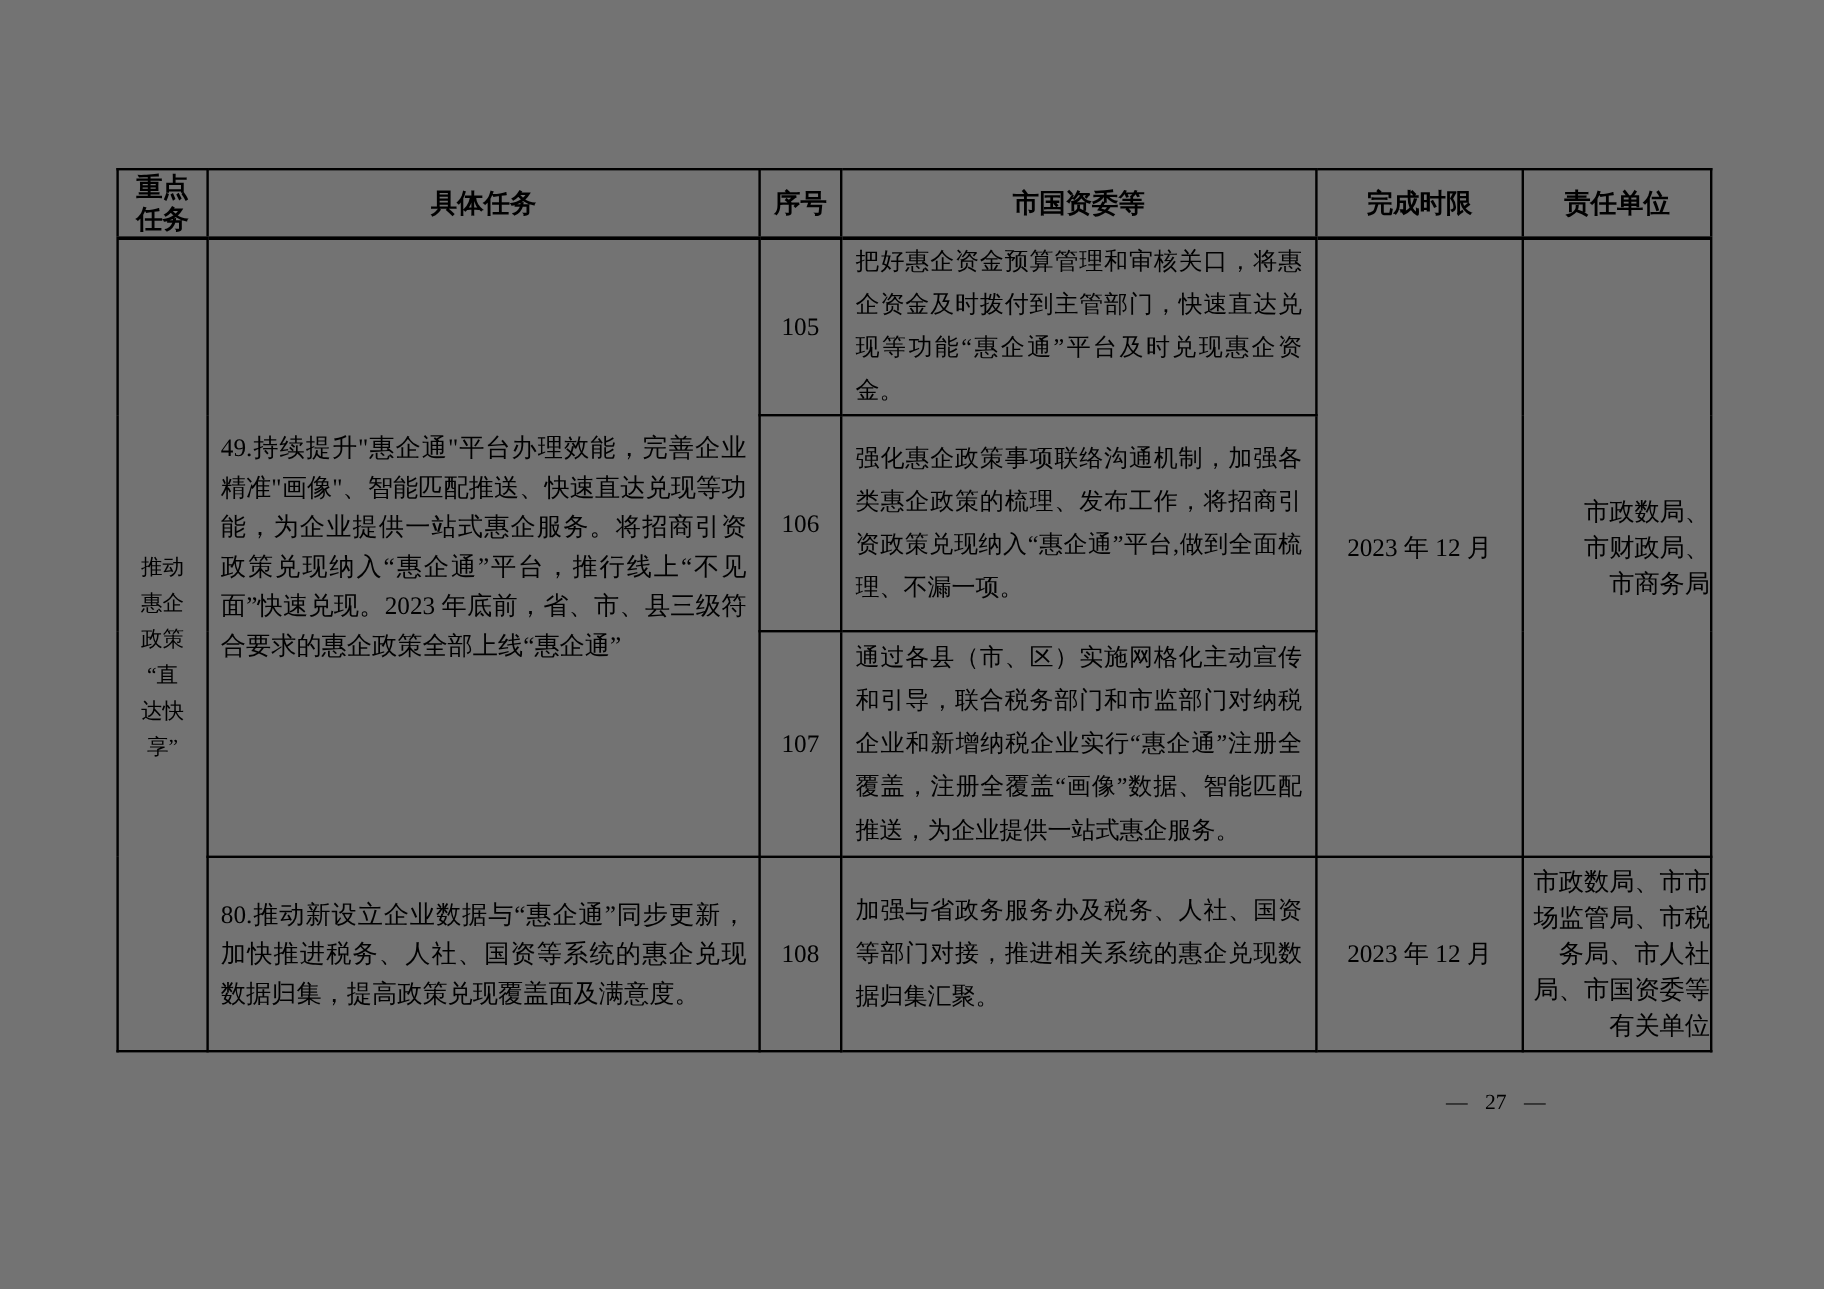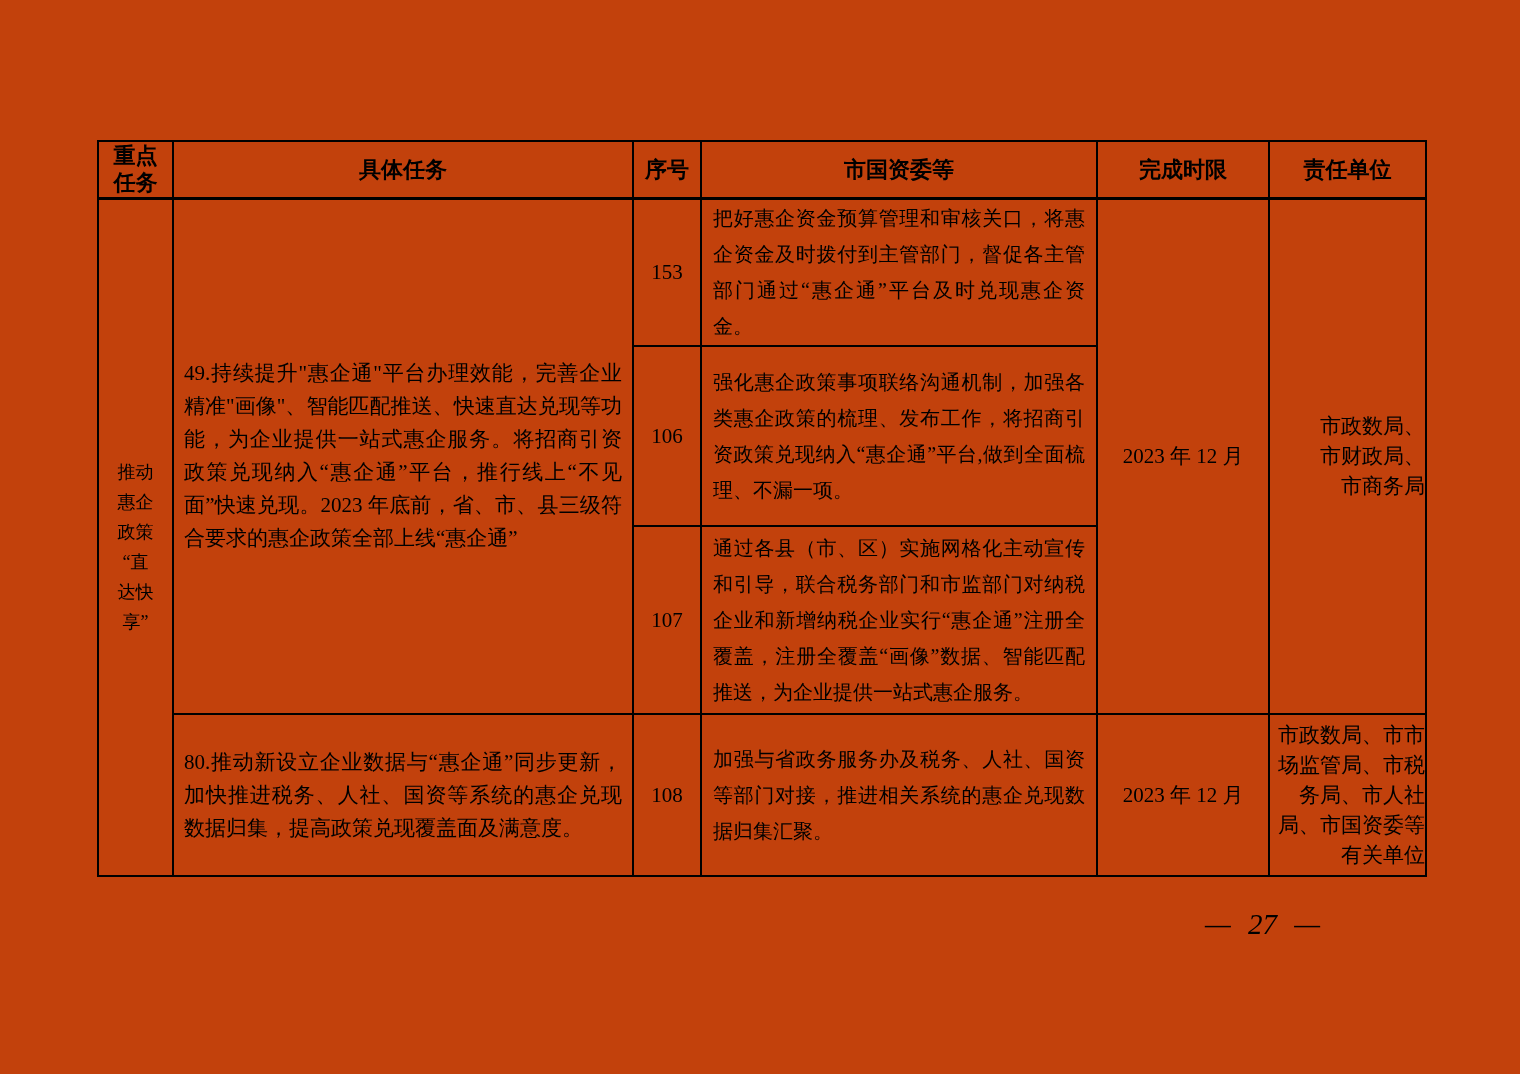--- a/index.html
+++ b/index.html
@@ -4,21 +4,21 @@
 <style>
   html, body {
     margin: 0;
     padding: 0;
     background: #ffffff;
   }
   .page {
     position: relative;
     width: 1520px;
     height: 1074px;
-    background: #c2410c;
+    background: #737373;
     font-family: "Liberation Serif", "DejaVu Serif", serif;
     color: #000000;
     overflow: hidden;
   }
   table.doc-table {
     position: absolute;
     left: 97px;
     top: 140px;
     width: 1328px;
     border-collapse: collapse;
@@ -79,24 +79,23 @@
   td.unit-cell {
     font-size: 21px;
     line-height: 30px;
     text-align: right;
     white-space: pre-line;
   }
   .page-number {
     position: absolute;
     left: 1205px;
     top: 908px;
-    font-size: 29px;
+    font-size: 18px;
     word-spacing: 10px;
     white-space: nowrap;
-    font-style: italic;
   }
 </style>
 </head>
 <body>
 
 <div class="page">
 
   <table class="doc-table">
     <colgroup>
       <col style="width:75px">
@@ -119,22 +118,22 @@
     </thead>
     <tbody>
       <tr class="row-105">
         <td class="keytask-cell" rowspan="4">推动
 惠企
 政策
 “直
 达快
 享”</td>
         <td class="task-cell" rowspan="3">49.持续提升"惠企通"平台办理效能，完善企业精准"画像"、智能匹配推送、快速直达兑现等功能，为企业提供一站式惠企服务。将招商引资政策兑现纳入“惠企通”平台，推行线上“不见面”快速兑现。2023 年底前，省、市、县三级符合要求的惠企政策全部上线“惠企通”</td>
-        <td class="seq-cell">153</td>
-        <td class="measure-cell">把好惠企资金预算管理和审核关口，将惠企资金及时拨付到主管部门，督促各主管部门通过“惠企通”平台及时兑现惠企资金。</td>
+        <td class="seq-cell">105</td>
+        <td class="measure-cell">把好惠企资金预算管理和审核关口，将惠企资金及时拨付到主管部门，快速直达兑现等功能“惠企通”平台及时兑现惠企资金。</td>
         <td class="deadline-cell" rowspan="3">2023 年 12 月</td>
         <td class="unit-cell" rowspan="3">市政数局、
 市财政局、
 市商务局</td>
       </tr>
       <tr class="row-106">
         <td class="seq-cell">106</td>
         <td class="measure-cell">强化惠企政策事项联络沟通机制，加强各类惠企政策的梳理、发布工作，将招商引资政策兑现纳入“惠企通”平台,做到全面梳理、不漏一项。</td>
       </tr>
       <tr class="row-107">

